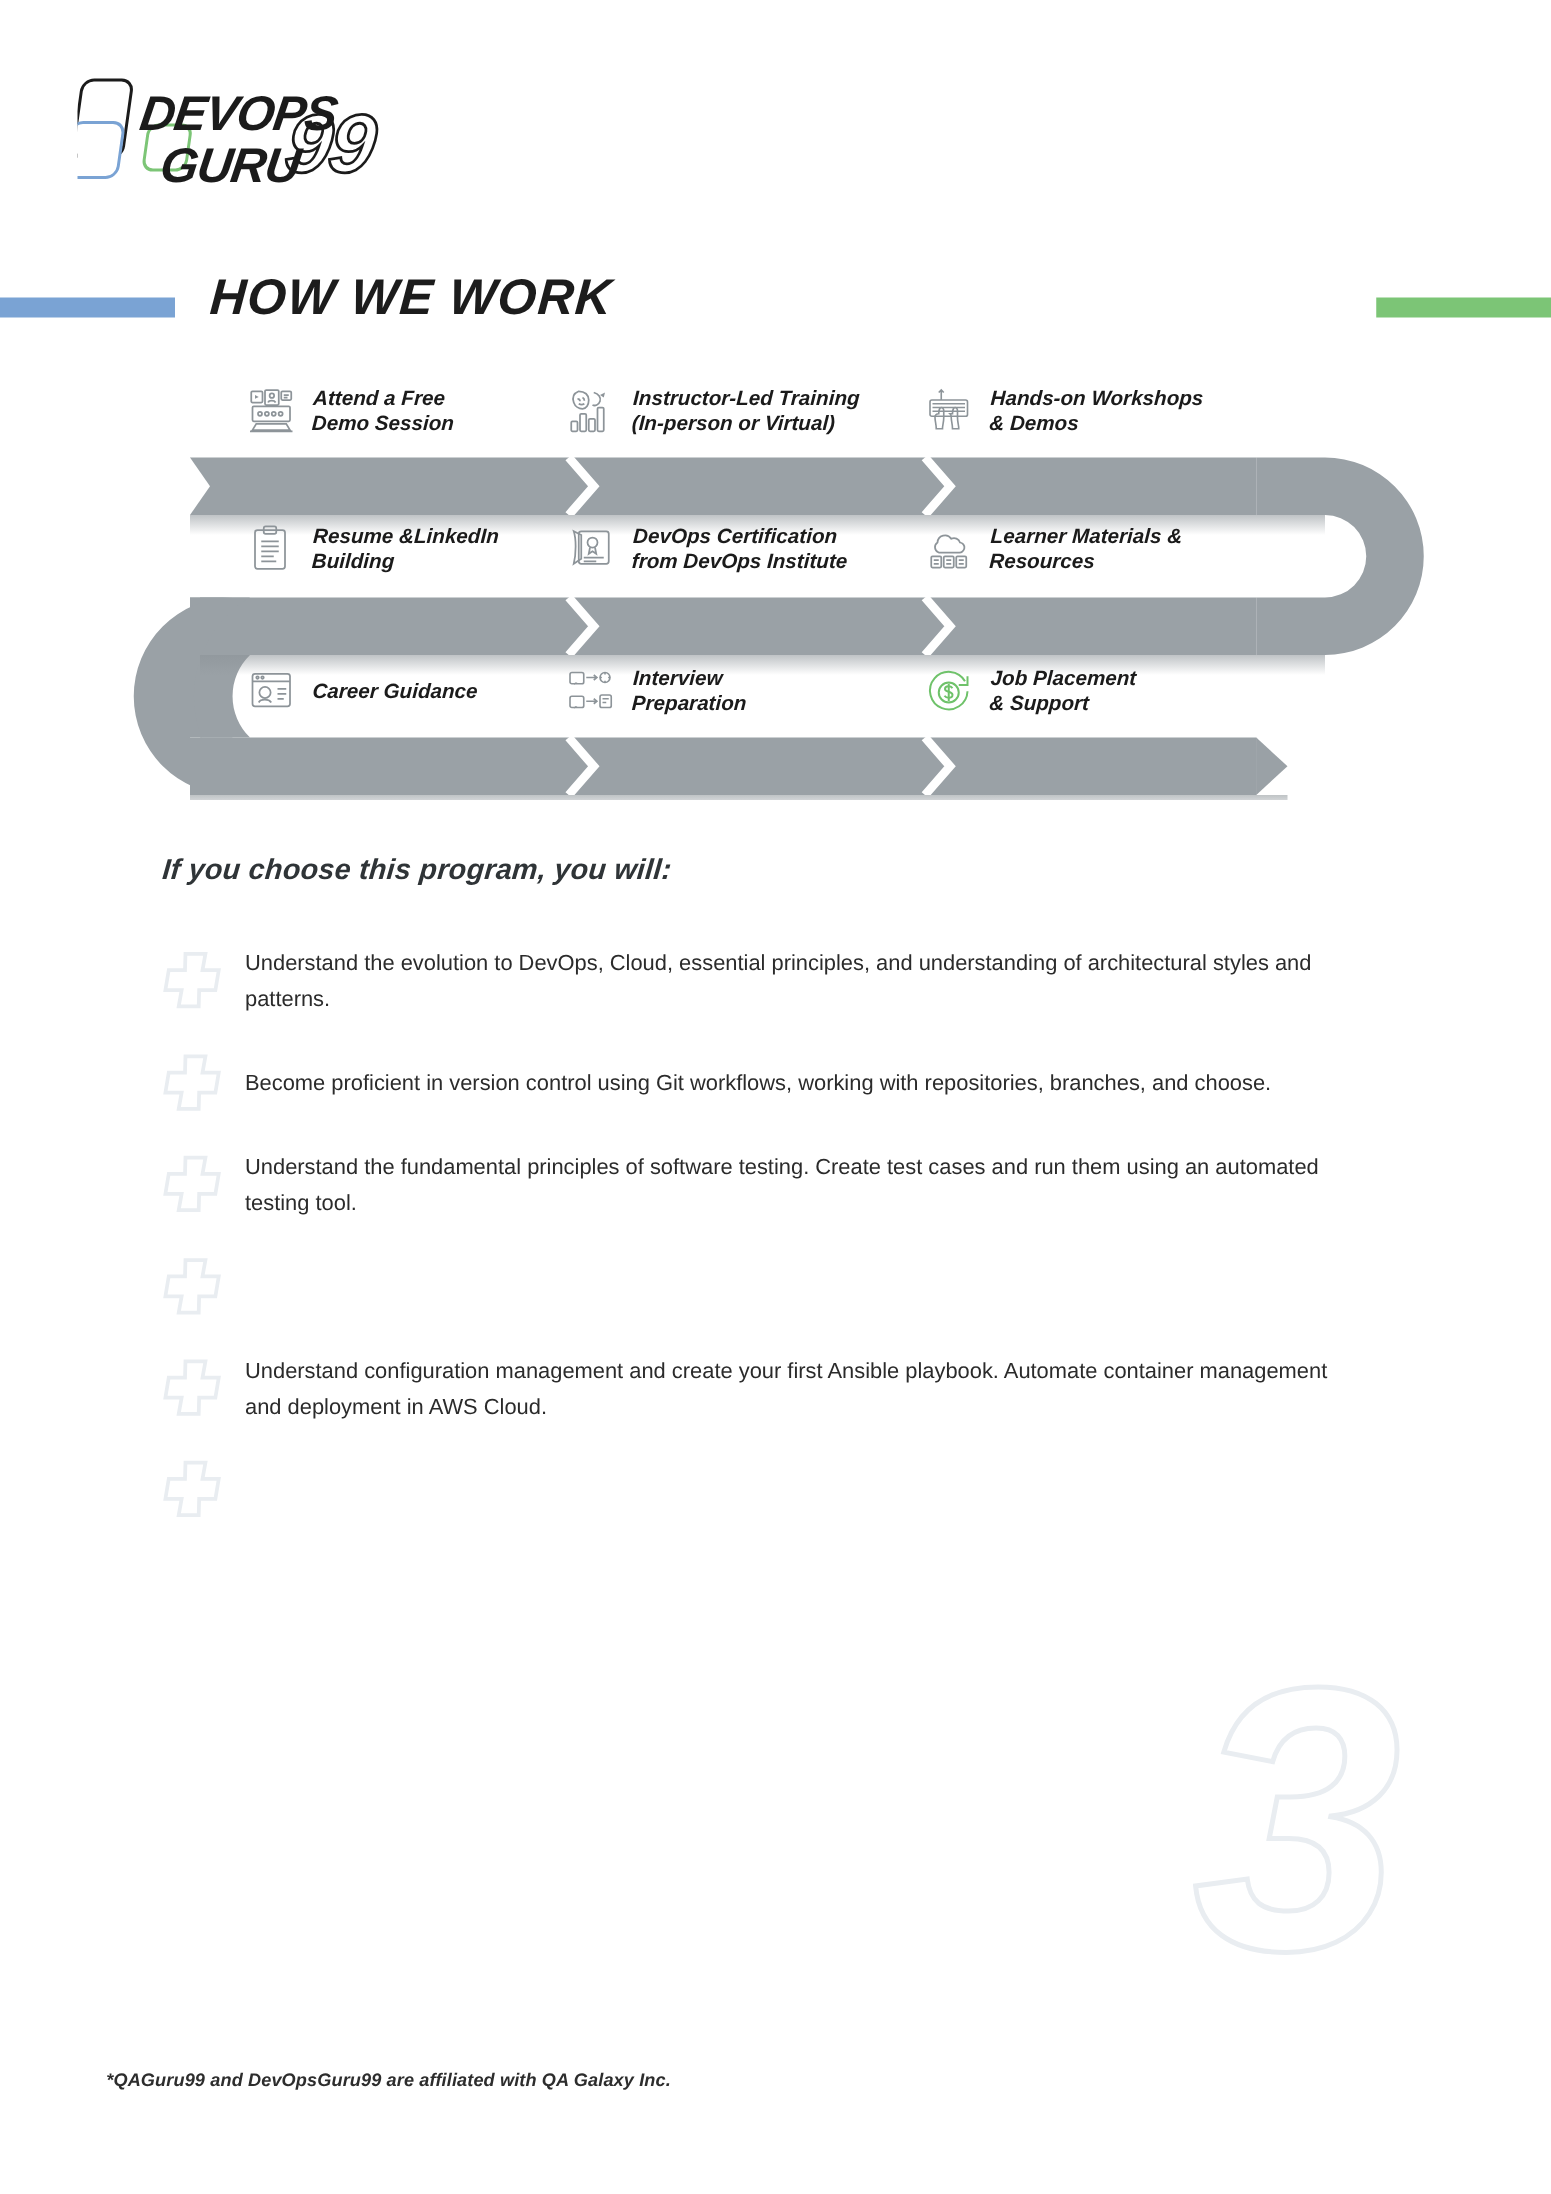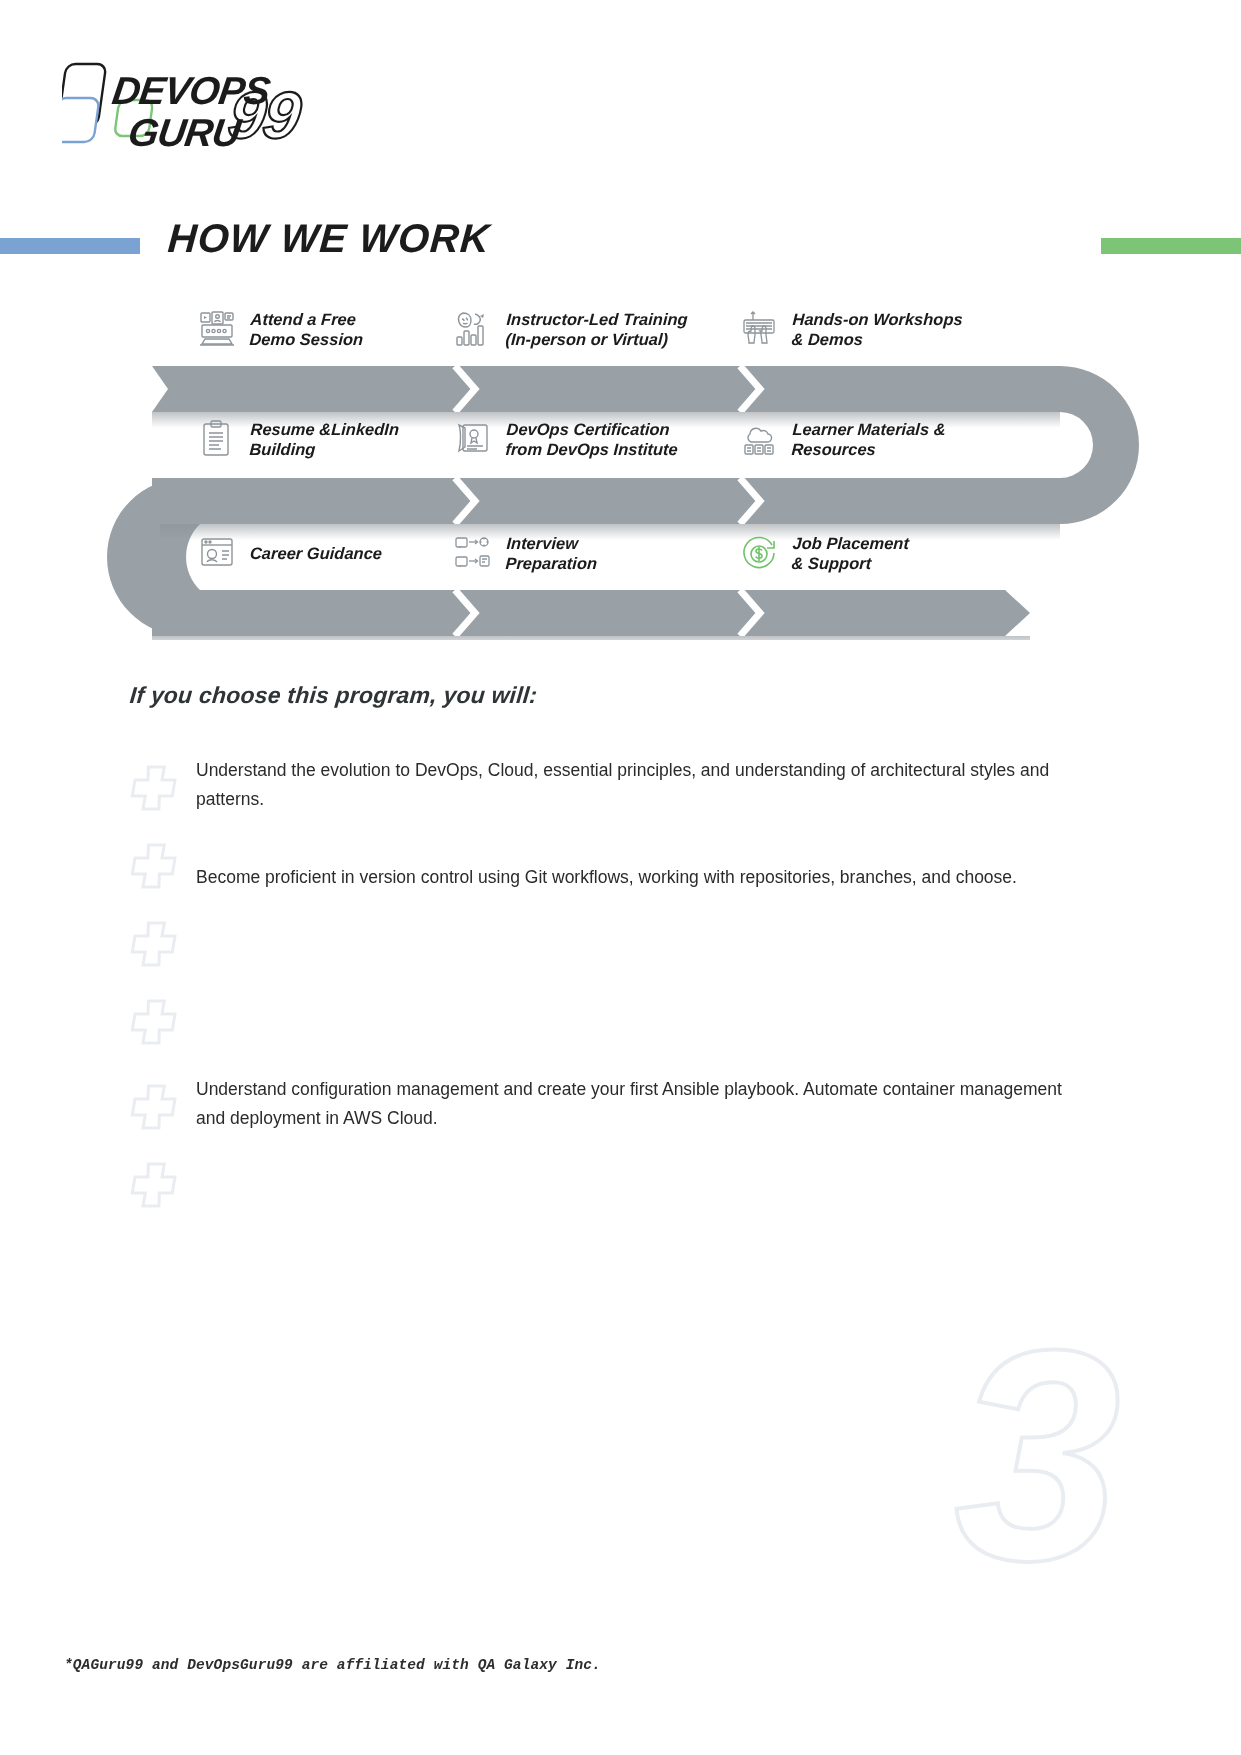--- a/index.html
+++ b/index.html
@@ -74,21 +74,21 @@
     color:#2f3437; transform:skewX(-5deg);
     letter-spacing:.2px;
   }
 
   
   .bullets{
     position:absolute; left:130px; top:752px; width:980px;
   }
   .bitem{
     position:relative;
-    display:flex; align-items:flex-end; gap:0px;
+    display:flex; align-items:center; gap:0px;
     margin-bottom:22px;
     min-height:54px;
   }
   .plus{
     flex:0 0 66px; height:54px; position:relative; margin-top:2px;
   }
   .btxt{
     font-size:17.5px; line-height:1.68; color:#2b2b2b;
     padding-top:4px; max-width:880px;
   }
@@ -99,23 +99,23 @@
     font-size:300px; font-weight:bold; font-style:italic;
     color:transparent;
     -webkit-text-stroke:4px #e9edf1;
     line-height:1;
     font-family:"Liberation Sans", sans-serif;
     user-select:none;
   }
 
   
   .footer{
-    position:absolute; left:64px; bottom:82px;
+    position:absolute; left:85px; bottom:82px;
     font-size:14.5px; font-style:italic; font-weight:bold;
-    color:#2d2d2d; letter-spacing:.1px;font-family:Liberation Mono, monospace;
+    color:#2d2d2d; letter-spacing:.1px;
   }
 </style>
 </head>
 <body>
 
 <div class="logo-wrap">
   <svg width="300" height="110" viewBox="0 0 300 110">
 
     <rect x="6" y="12" width="40" height="62" rx="9" ry="9" fill="#fff" stroke="#1b1b1b" stroke-width="2.4" transform="skewX(-8)"></rect>
     <rect x="2" y="46" width="42" height="44" rx="9" ry="9" fill="#fff" stroke="#7aa3d4" stroke-width="2.4" transform="skewX(-8)"></rect>
@@ -346,20 +346,21 @@
     <span class="btxt">Become proficient in version control using Git workflows,  working with repositories, branches, and choose.</span>
   </div>
 
 
   <div class="bitem">
     <span class="plus">
       <svg width="56" height="52" viewBox="0 0 56 52" fill="none" stroke="#e9edf1" stroke-width="3">
         <path d="M19 6h16l-1 13h13l-1 16H33l1 13H18l1-13H6l1-16h13z" transform="skewX(-6)"></path>
       </svg>
     </span>
+    <span class="btxt">Understand the fundamental principles of software testing. Create test cases and run them using an automated testing tool.</span>
   </div>
 
 
   <div class="bitem">
     <span class="plus">
       <svg width="56" height="52" viewBox="0 0 56 52" fill="none" stroke="#e9edf1" stroke-width="3">
         <path d="M19 6h16l-1 13h13l-1 16H33l1 13H18l1-13H6l1-16h13z" transform="skewX(-6)"></path>
       </svg>
     </span>
   </div>

